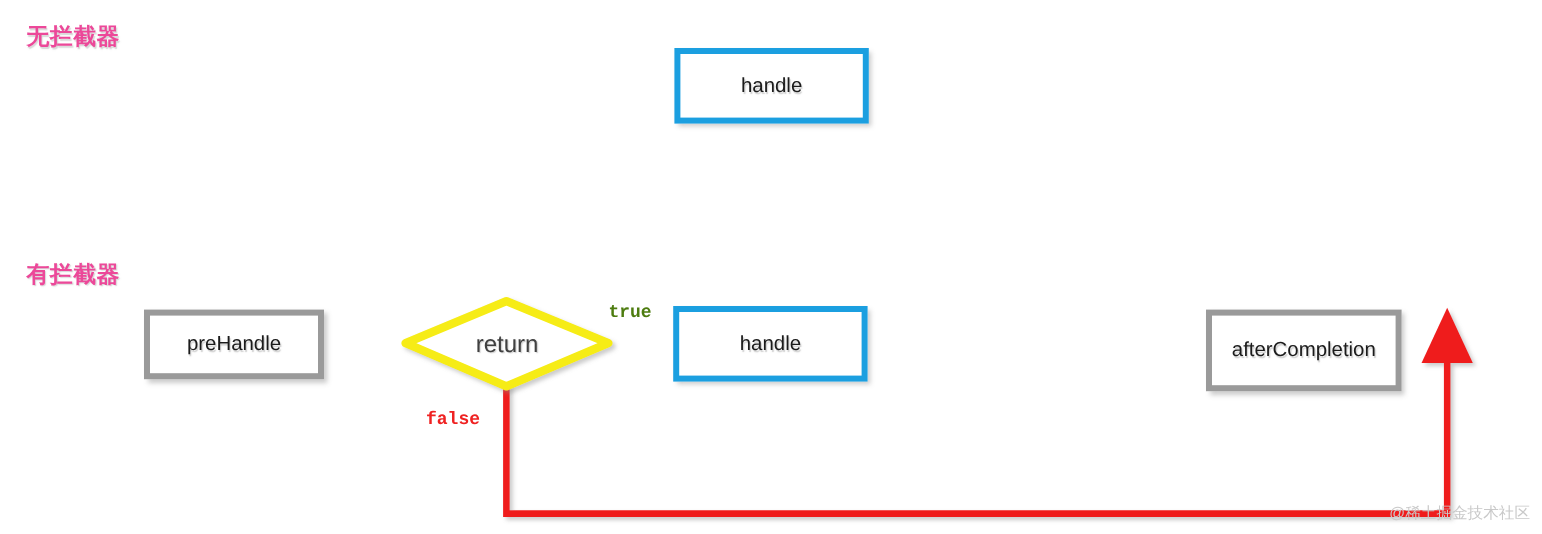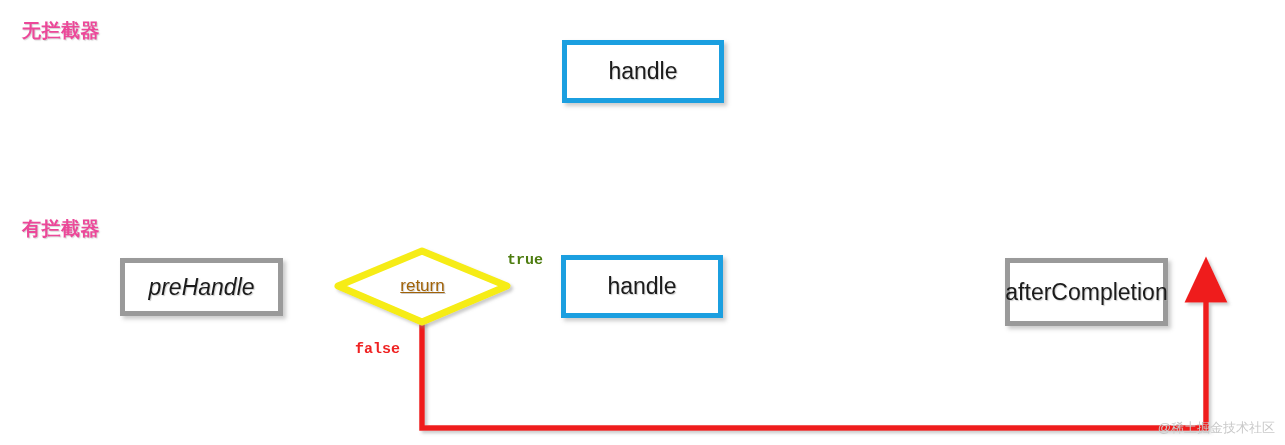--- a/index.html
+++ b/index.html
@@ -41,37 +41,36 @@
     position: absolute;
     background: #ffffff;
     box-sizing: border-box;
     display: flex;
     align-items: center;
     justify-content: center;
     box-shadow: 3px 3px 4px rgba(140,140,140,0.45);
   }
   .node-box .node-label {
     font-family: "Liberation Sans", sans-serif;
-    font-size: 23px;
+    font-size: 17px;
     color: #1b1b1b;
     white-space: nowrap;
     text-shadow: 1px 1px 1px rgba(170,170,170,0.6);
   }
   .box-blue  { border: 5px solid #1b9fe0; }
   .box-gray  { border: 5px solid #9a9a9a; }
 
   .diamond-label {
     position: absolute;
     font-family: "Liberation Sans", sans-serif;
-    font-size: 17px;
-    color: #a16207;
+    font-size: 20px;
+    color: #404040;
     white-space: nowrap;
     text-shadow: 1px 1px 1px rgba(170,170,170,0.6);
     pointer-events: none;
-    text-decoration: underline;
   }
   .edge-label {
     position: absolute;
     font-family: "Liberation Mono", monospace;
     font-size: 15px;
     font-weight: bold;
     white-space: nowrap;
   }
   .label-true  { color: #4d7c0f; }
   .label-false { color: #ef2222; }
@@ -129,21 +128,21 @@
   </svg>
 
   <div class="section-title" id="title-no-interceptor">无拦截器</div>
 
   <div class="section-title" id="title-with-interceptor">有拦截器</div>
 
   <div class="node-box box-blue" style="left:562px; top:40px; width:162px; height:63px;">
     <span class="node-label">handle</span>
   </div>
 
-  <div class="node-box box-gray" style="left:120px; top:258px; width:163px; height:58px;font-style:italic;">
+  <div class="node-box box-gray" style="left:120px; top:258px; width:150px; height:58px;">
     <span class="node-label">preHandle</span>
   </div>
 
   <div class="diamond-label" style="left:338px; top:276px; width:169px; text-align:center;">return</div>
 
   <div class="node-box box-blue" style="left:561px; top:255px; width:162px; height:63px;">
     <span class="node-label">handle</span>
   </div>
 
 

